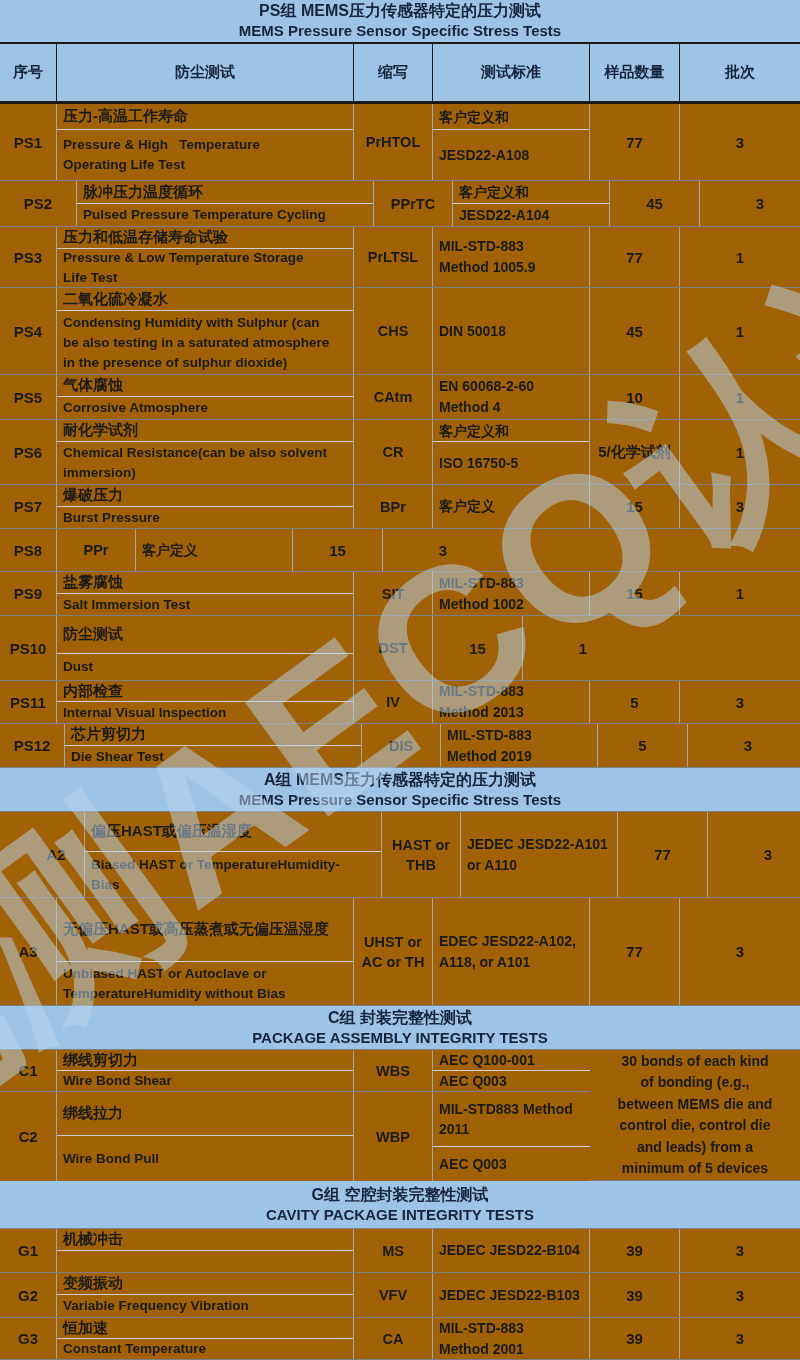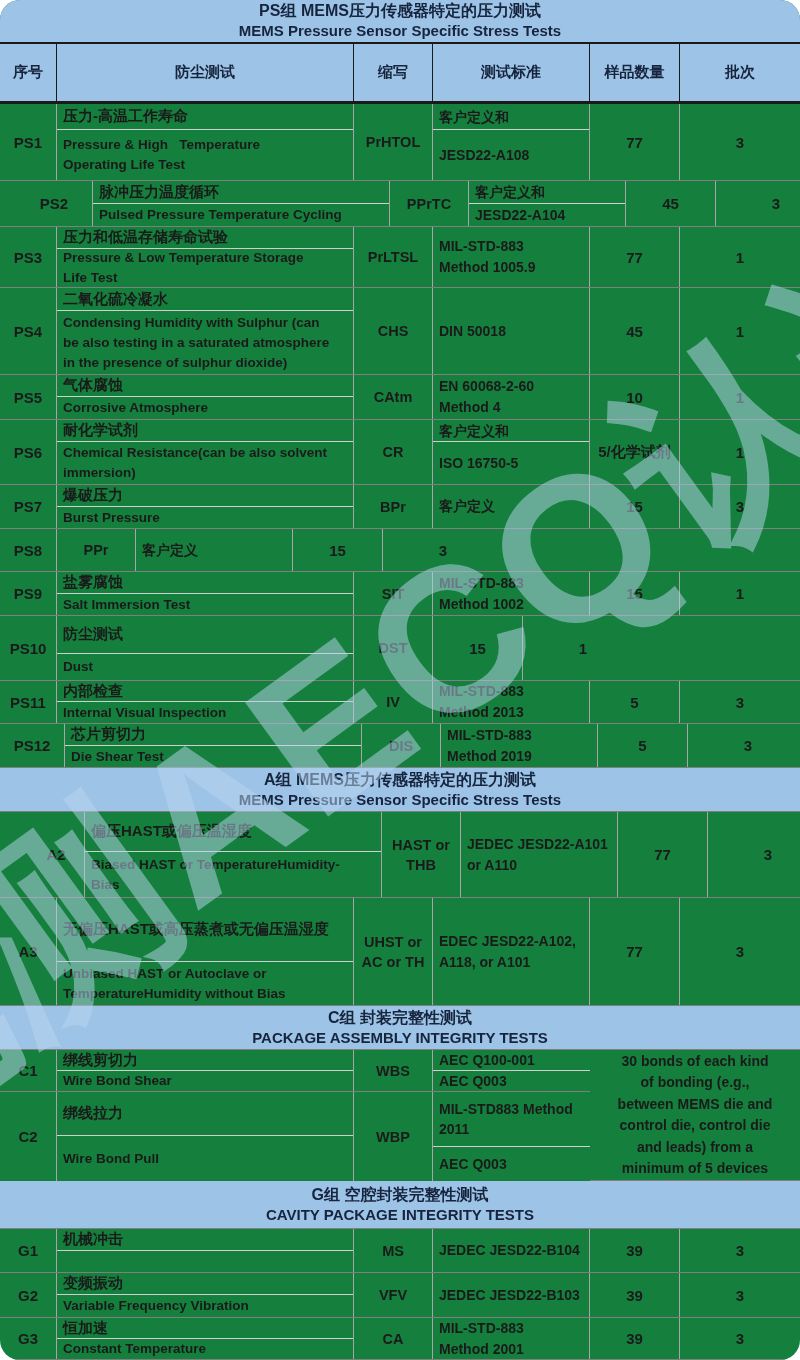--- a/index.html
+++ b/index.html
@@ -1,25 +1,24 @@
 <!DOCTYPE html>
 <html><head>
 <meta charset="utf-8">
 <style>
   html,body{margin:0;padding:0;background:#ffffff;}
   .page{
     position:relative;
     width:800px;height:1360px;
     overflow:hidden;
-    background:#15803d;
+    background:#a16207;
     font-family:"Liberation Sans","DejaVu Sans",sans-serif;
     font-weight:700;
     color:#1a1a1a;
     box-sizing:border-box;
-    border-radius:20px;
   }
   .page *{box-sizing:border-box;}
 
   
   .band{
     background:#9dc3e6;
     color:#16243d;
     display:flex;flex-direction:column;justify-content:center;align-items:center;
     text-align:center;
     border-bottom:1px solid #7f7f7f;
@@ -124,21 +123,21 @@
           <div class="sub std-bot">JESD22-A108</div>
         </div>
         <div class="c center" style="width: 90px;">
           <div class="num-text">77</div>
         </div>
         <div class="c center last" style="width: 120px;">
           <div class="num-text">3</div>
         </div>
       </div>
       <div class="row" style="height: 46px;">
-        <div class="c center c-id" style="width: 77px; margin-left: 16px;">PS2</div>
+        <div class="c center c-id" style="width: 77px;">PS2</div>
         <div class="c c-item" style="width: 297px;">
           <div class="sub sub-cn" style="height: 23px;">脉冲压力温度循环</div>
           <div class="sub sub-en">Pulsed Pressure Temperature Cycling</div>
         </div>
         <div class="c center" style="width: 79px;">
           <div class="abbr-text">PPrTC</div>
         </div>
         <div class="c c-std" style="width: 157px;">
           <div class="sub std-top" style="height: 23px;">客户定义和</div>
           <div class="sub std-bot">JESD22-A104</div>

